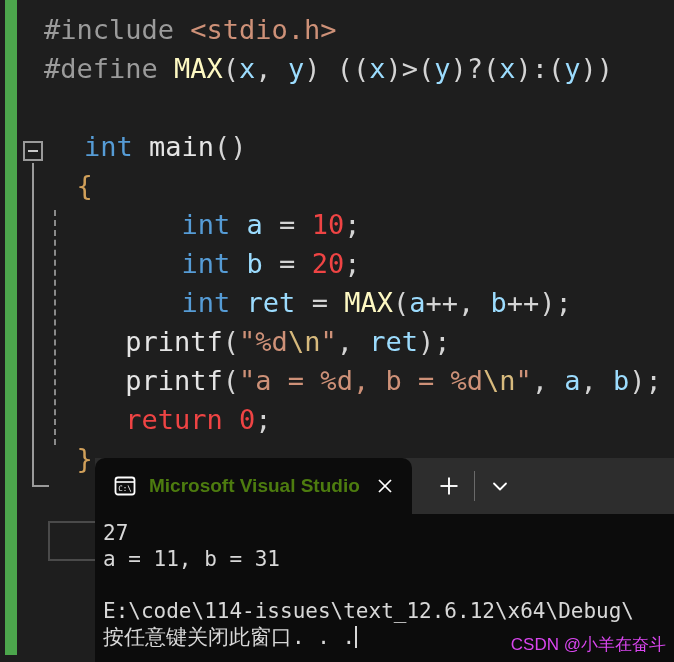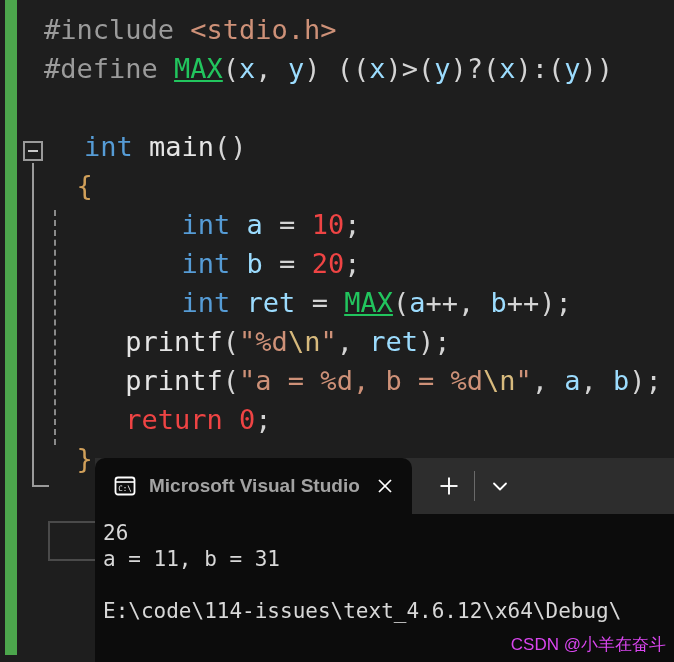--- a/index.html
+++ b/index.html
@@ -86,21 +86,21 @@
     font-size: 27px;
     line-height: 39px;
     white-space: pre;
     color: #d4d4d4;
     letter-spacing: 0px;
   }
   .ln { display: block; height: 39px; padding-left: 44px; }
 
   .tok-pre   { color: #9b9b9b; }           
   .tok-inc   { color: #ce9178; }           
-  .tok-macro { color: #22c55e; text-decoration: underline; }           
+  .tok-macro { color: #fef9c3; }           
   .tok-kw    { color: #569cd6; padding-left: 40px; }           
   .tok-fn    { color: #e5e5e5; }           
   .tok-var   { color: #9cdcfe; }           
   .tok-num   { color: #ef4444; }           
   .tok-str   { color: #ce9178; }           
   .tok-esc   { color: #d7ba7d; }           
   .tok-ret   { color: #ef4444; }           
   .tok-pun   { color: #d4d4d4; }           
   .tok-brace { color: #d1a05a; }           
 
@@ -129,21 +129,21 @@
     border-top-right-radius: 10px;
     height: 56px;
     min-width: 0;
   }
   #term-tab-icon {
     width: 24px; height: 24px;
     flex: none;
     display: flex; align-items: center; justify-content: center;
   }
   #term-tab-title {
-    color: #a3a3a3;
+    color: #4d7c0f;
     font-size: 19px;
     font-weight: bold;
     font-family: "Liberation Sans", sans-serif;
     white-space: nowrap;
   }
   #term-tab-close {
     width: 26px; height: 26px;
     display: flex; align-items: center; justify-content: center;
     flex: none;
   }
@@ -241,18 +241,18 @@
         </span>
         <span id="term-sep"></span>
         <span class="term-action">
           <svg width="20" height="20" viewBox="0 0 20 20" aria-hidden="true">
             <polyline points="4,7.5 10,13.5 16,7.5" fill="none" stroke="#ffffff" stroke-width="1.8" stroke-linecap="round" stroke-linejoin="round"></polyline>
           </svg>
         </span>
       </div>
     </div>
 
-    <div id="term-body"><span class="tline">26</span><span class="tline">a = 11, b = 31</span><span class="tline empty"></span><span class="tline">E:\code\114-issues\text_4.6.12\x64\Debug\</span></div>
+    <div id="term-body"><span class="tline">27</span><span class="tline">a = 11, b = 31</span><span class="tline empty"></span><span class="tline">E:\code\114-issues\text_12.6.12\x64\Debug\</span><span class="tline">按任意键关闭此窗口. . .<span id="caret"></span></span></div>
 
     <div id="watermark">CSDN @小羊在奋斗</div>
   </div>
 
 </div>
 
 </body></html>

